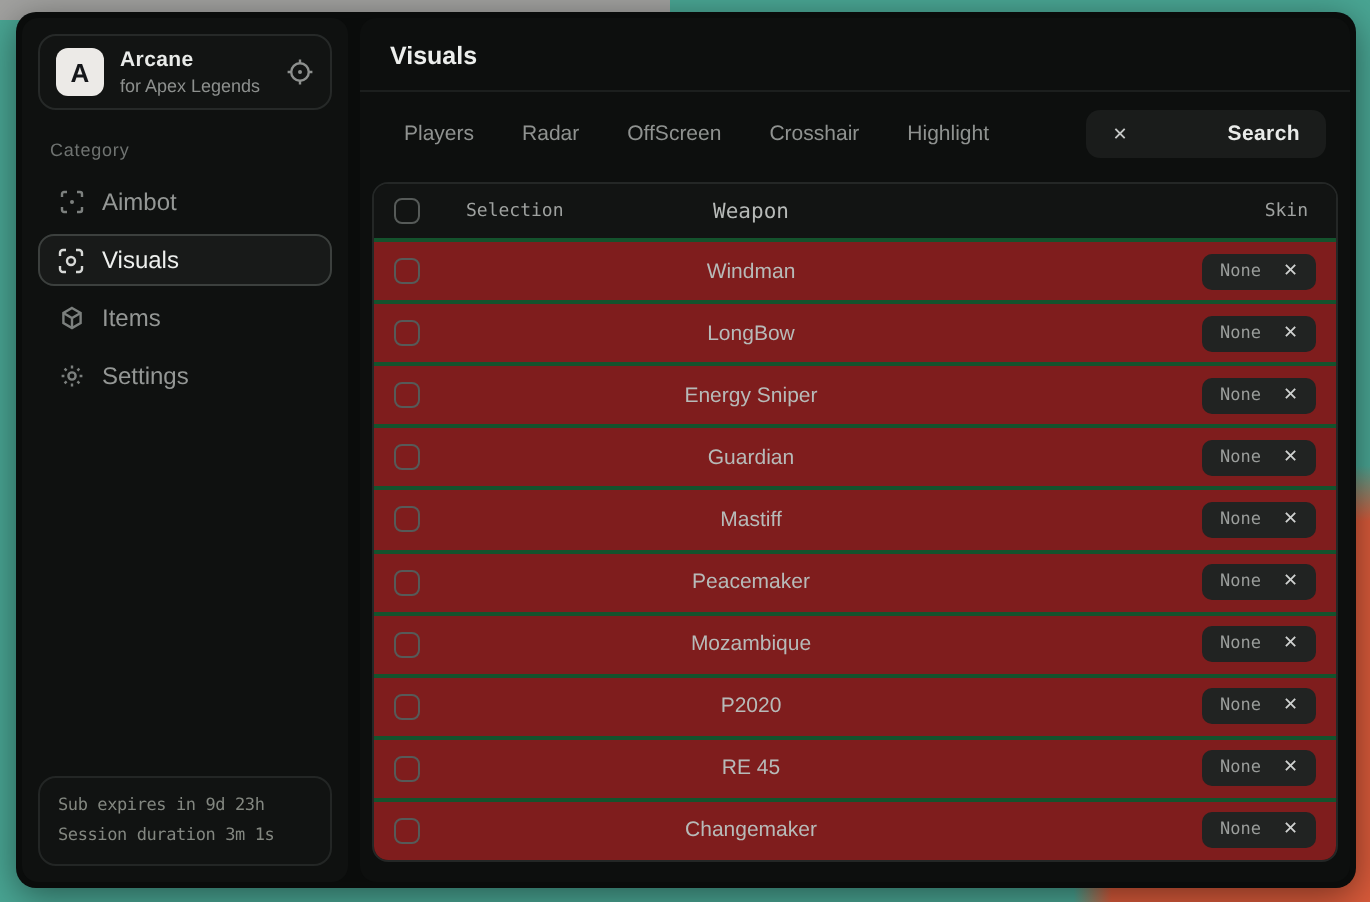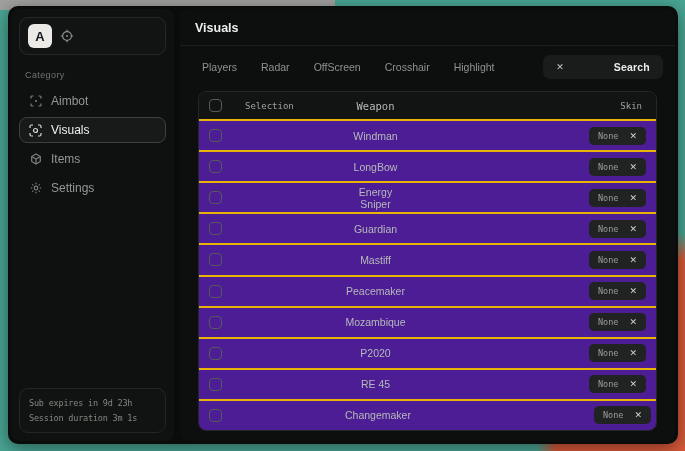--- a/index.html
+++ b/index.html
@@ -69,60 +69,64 @@
   }
   .tab.active { background:#232625; color:#f1f3f1; font-weight:bold; }
   .search-btn {
     margin-left:auto; display:flex; align-items:center; gap:8px;
     background:#1a1c1b; border:none; border-radius:7px; padding:6px 13px; cursor:pointer;
   }
   .search-btn .sicon { font-size:9px; color:#c7c9c8; }
   .search-btn .slabel { font-size:10.5px; font-weight:bold; color:#e9ebe9; letter-spacing:.2px;padding-left:42px; }
   
   .table {
-    margin:6px 18px 10px; border:1px solid #242726; border-radius:8px;
+    margin:6px 6px 10px; border:1px solid #242726; border-radius:8px;
     overflow:hidden; display:flex; flex-direction:column; flex:1;
   }
   .thead, .trow {
     display:grid; grid-template-columns:36px 100px 1fr 240px; align-items:center;
     padding:0 10px;
   }
   .thead {
     height:28px; background:#121413;
     font-family:"DejaVu Sans Mono", monospace; font-size:9px; color:#9fa2a0;
   }
   .th-skin { text-align:right; padding-right:4px; }
-  .trow { height:32px; background:#4c1d95; border-top:2px solid #eab308; }
+  .trow { height:32px; background:#7f1d1d; border-top:2px solid #14532d; }
   .checkbox {
     width:13px; height:13px; border:1.5px solid #565a58; border-radius:4px;
     background:transparent; cursor:pointer;
   }
   .weapon-cell { text-align:center; font-size:10.5px; color:#b7bab8; }
   .skin-cell { display:flex; justify-content:flex-end; }
   .skin-badge {
-    display:inline-flex; align-items:flex-end; gap:11px;
+    display:inline-flex; align-items:flex-start; gap:11px;
     background:#212322; border:none; border-radius:5px; padding:4px 9px; cursor:pointer;
   }
   .skin-badge .bval {
     font-family:"DejaVu Sans Mono", monospace; font-size:8.5px; color:#9b9e9c;
   }
   .skin-badge .bx { font-size:9px; color:#cfd1d0; line-height:1; }
   svg { display:block; }
 </style>
 </head>
 <body>
 
 <div class="gray-bar"></div>
 <div class="orange-corner"></div>
 
 <div class="window">
 
   <aside class="sidebar">
     <div class="app-card">
       <div class="logo">A</div>
+      <div class="app-meta">
+        <div class="app-name">Arcane</div>
+        <div class="app-sub">for Apex Legends</div>
+      </div>
       <button class="scope-btn">
         <svg width="14" height="14" viewBox="0 0 14 14" fill="none" stroke="currentColor" stroke-width="1.2">
           <circle cx="7" cy="7" r="4.4"></circle>
             <circle cx="7" cy="7" r="1" fill="currentColor" stroke="none"></circle>
           <path d="M7 0.8v2M7 11.2v2M0.8 7h2M11.2 7h2"></path>
         </svg>
       </button>
     </div>
 
     <div class="cat-label">Category</div>

